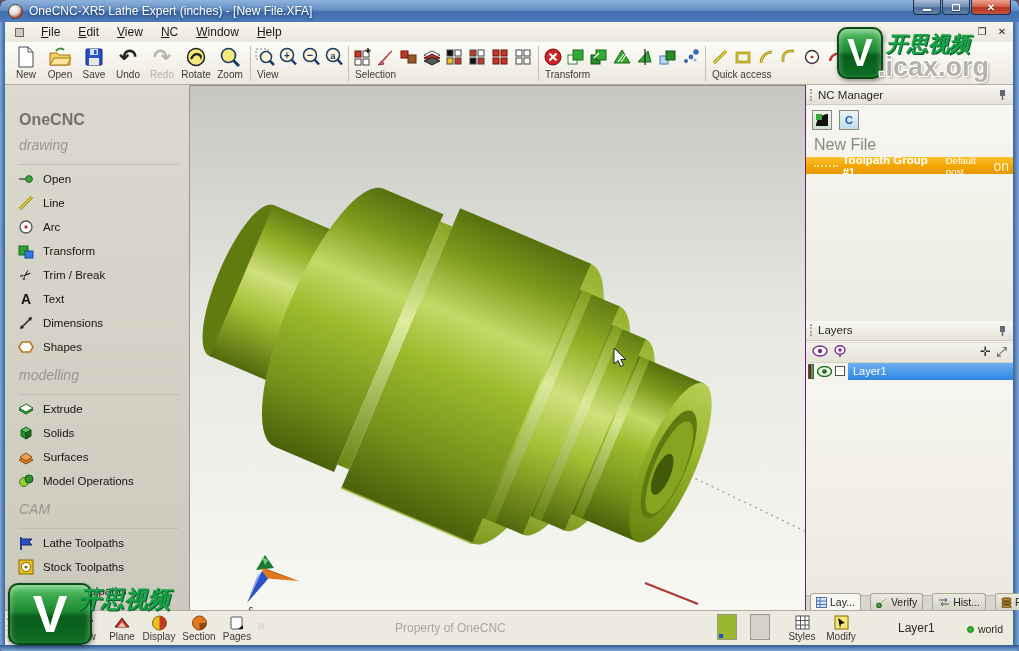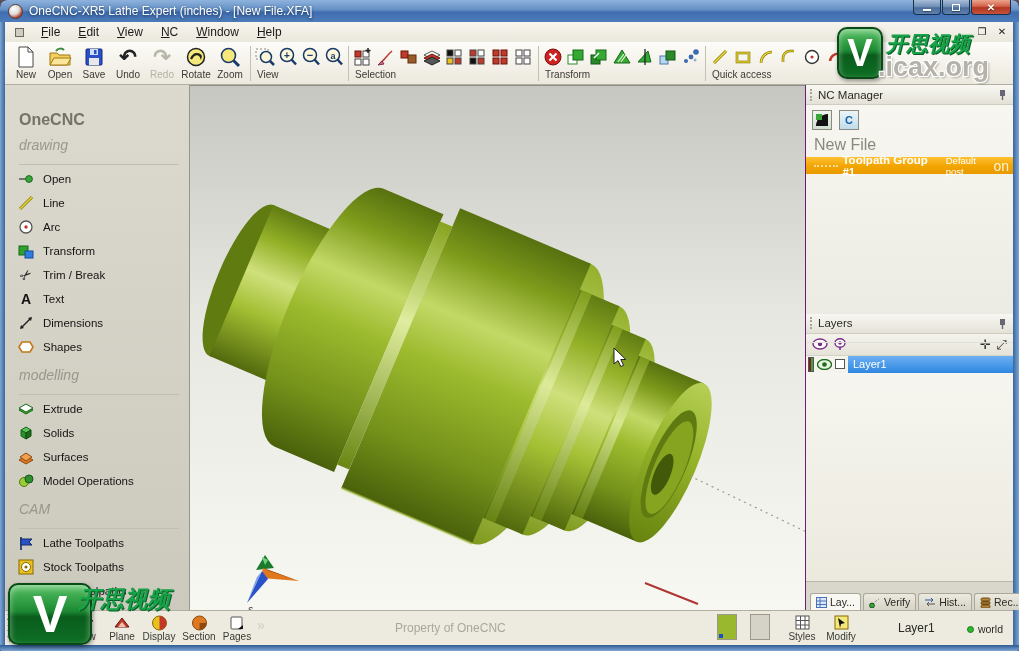--- a/index.html
+++ b/index.html
@@ -67,21 +67,21 @@
   .nc-div{position:absolute;left:0;right:0;top:237px;border-top:1px solid #e2e0d6;}
   .layers-hdr{height:20px;}
   .ly-tools{height:22px;background:linear-gradient(180deg,#f4f3ec,#e6e4d9);display:flex;align-items:center;padding:0 6px;gap:6px;border-bottom:1px solid #d5d2c6;}
   .ly-sp{flex:1;}
   .ly-glyph{font-size:13px;color:#333;line-height:13px;}
   .layer-row{height:17px;display:flex;align-items:center;background:#f4f3ec;}
   .stripe{width:6px;height:15px;background:linear-gradient(90deg,#8a1a2a 50%,#3aa63a 50%);border:1px solid #555;margin-left:2px;}
   .chk{width:10px;height:10px;border:1px solid #555;background:#fff;margin:0 3px;}
   .layer-sel{flex:1;height:17px;background:linear-gradient(180deg,#6db0f2,#2e86e0);color:#fff;font-size:11px;display:flex;align-items:center;padding-left:5px;}
   .ly-body{flex:1;background:linear-gradient(180deg,#f6f5ef,#eceadf);}
-  .tabs{height:29px;background:#d9d6cb;display:flex;align-items:flex-end;padding:0 0 0 4px;gap:2px;border-top:1px solid #b9b6aa;}
+  .tabs{height:15px;background:#d9d6cb;display:flex;align-items:flex-end;padding:0 0 0 4px;gap:9px;border-top:1px solid #b9b6aa;}
   .tab{height:17px;display:flex;align-items:center;gap:3px;padding:0 5px;font-size:10.5px;color:#2a2a24;border:1px solid #a9a69a;border-bottom:none;border-radius:3px 3px 0 0;background:linear-gradient(180deg,#eceadf,#d5d2c6);}
   .tab.active{background:#f8f7f1;}
   
   .statusbar{position:absolute;left:5px;right:6px;bottom:6px;height:35px;background:#edebe0;border-top:1px solid #b2afa2;}
   .coords{position:absolute;left:2px;top:1px;font-size:8.5px;color:#55534a;line-height:11px;}
   .sbtn{position:absolute;top:2px;width:36px;display:flex;flex-direction:column;align-items:center;}
   .sbtn .lb{font-size:10px;color:#3a3a33;line-height:10px;}
   .sbtn .ic{height:19px;display:flex;align-items:center;justify-content:center;}
   .prop{position:absolute;left:390px;top:10px;font-size:12px;color:#aaa79a;text-align:center;}
   .swatch{position:absolute;top:3px;width:20px;height:26px;border:1px solid #9a978b;}

